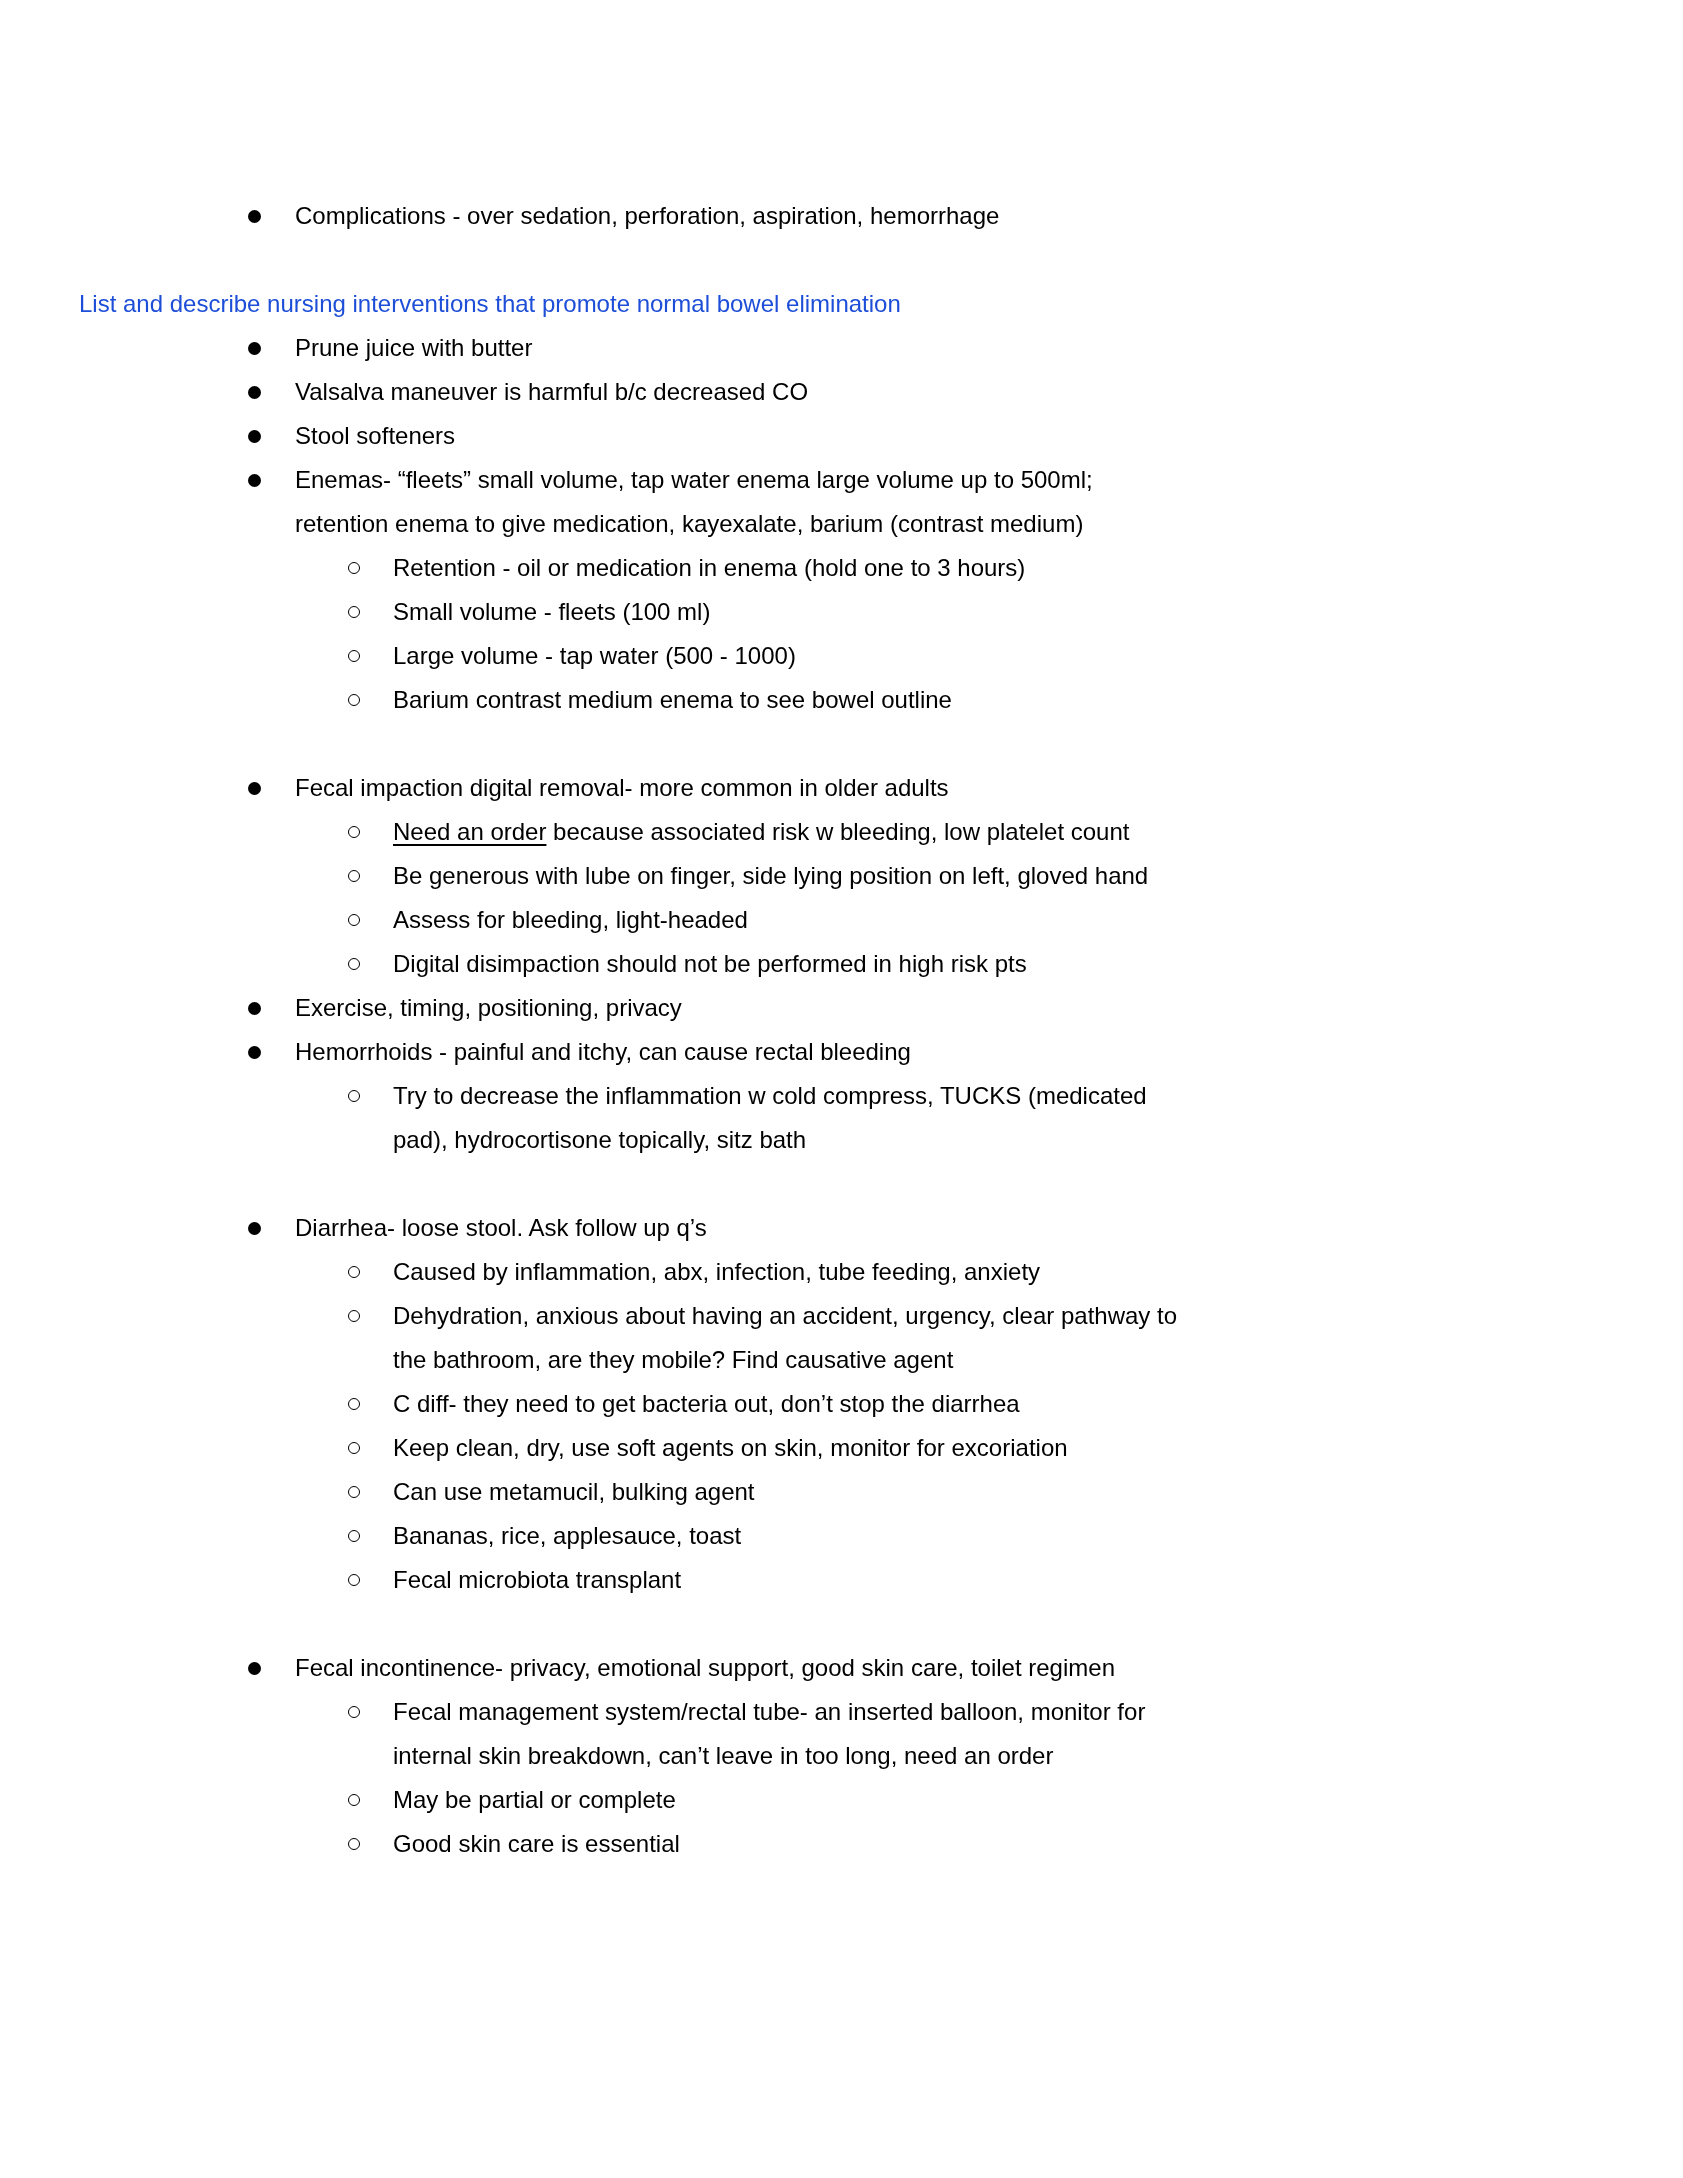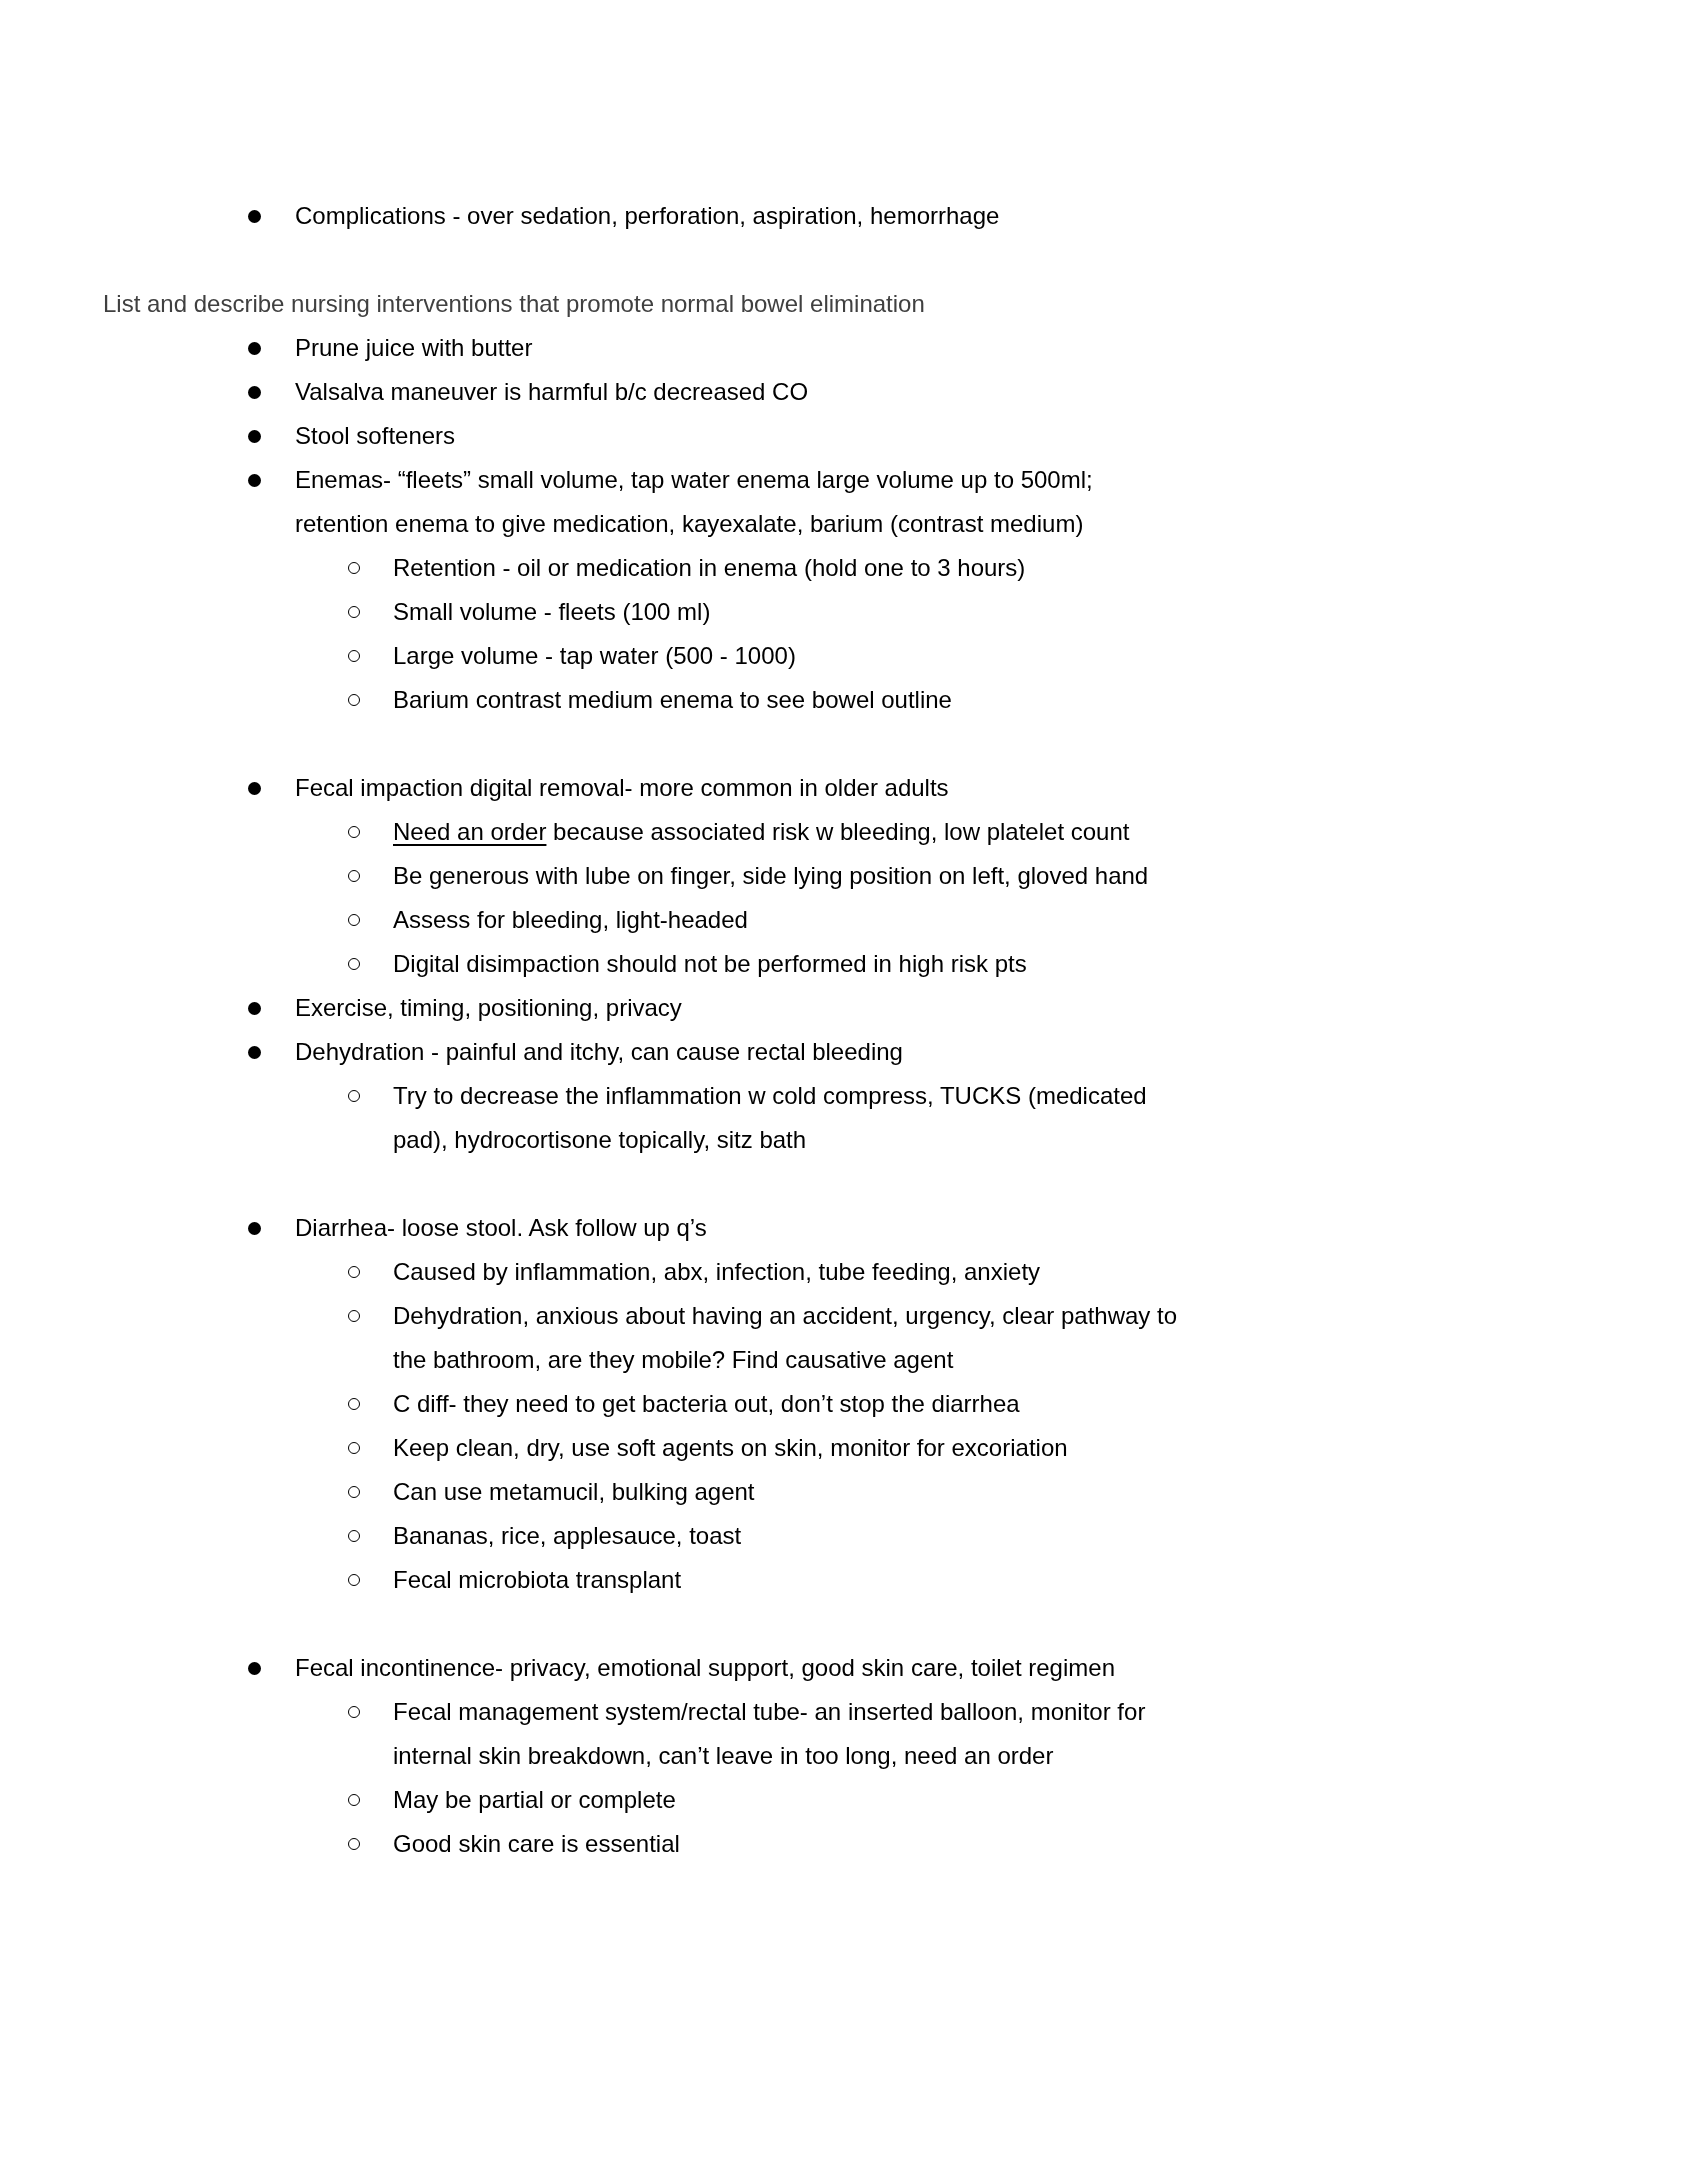--- a/index.html
+++ b/index.html
@@ -1,20 +1,20 @@
 <!DOCTYPE html>
 <html><head>
 <meta charset="utf-8">
 <style>
   html, body { margin:0; padding:0; background:#ffffff; }
   body { width:1683px; height:2178px; position:relative; overflow:hidden;
          font-family:"Liberation Sans", sans-serif; color:#000; }
   .page { position:absolute; left:0; top:194px; width:1683px; }
   .line { position:relative; height:44px; line-height:44px; font-size:24px; white-space:nowrap; }
-  .heading { padding-left:103px; color:#404040; }
+  .heading { padding-left:79px; color:#1d4ed8; }
   .l1 { padding-left:295px; }
   .l2 { padding-left:393px; }
   .b1, .b2 { position:absolute; top:0; }
   .b1 { left:248px; }
   .b1::before { content:""; position:absolute; top:16px; width:13px; height:13px; border-radius:50%; background:#000; }
   .b2 { left:348px; }
   .b2::before { content:""; position:absolute; top:16px; width:10px; height:10px; border-radius:50%; border:1.6px solid #000; }
   .blank { height:44px; }
   u { text-decoration-thickness:2px; text-underline-offset:4px; }
 </style>
@@ -42,21 +42,21 @@
   <div class="line l2"><span class="b2"></span><span>Large volume - tap water (500 - 1000)</span></div>
   <div class="line l2"><span class="b2"></span><span>Barium contrast medium enema to see bowel outline</span></div>
   <div class="blank"></div>
 
   <div class="line l1"><span class="b1"></span><span>Fecal impaction digital removal- more common in older adults</span></div>
   <div class="line l2"><span class="b2"></span><u>Need an order</u><span style="white-space:pre"> because associated risk w bleeding, low platelet count</span></div>
   <div class="line l2"><span class="b2"></span><span>Be generous with lube on finger, side lying position on left, gloved hand</span></div>
   <div class="line l2"><span class="b2"></span><span>Assess for bleeding, light-headed</span></div>
   <div class="line l2"><span class="b2"></span><span>Digital disimpaction should not be performed in high risk pts</span></div>
   <div class="line l1"><span class="b1"></span><span>Exercise, timing, positioning, privacy</span></div>
-  <div class="line l1"><span class="b1"></span><span>Dehydration - painful and itchy, can cause rectal bleeding</span></div>
+  <div class="line l1"><span class="b1"></span><span>Hemorrhoids - painful and itchy, can cause rectal bleeding</span></div>
   <div class="line l2"><span class="b2"></span><span>Try to decrease the inflammation w cold compress, TUCKS (medicated</span></div>
   <div class="line l2">pad), hydrocortisone topically, sitz bath</div>
   <div class="blank"></div>
 
   <div class="line l1"><span class="b1"></span><span>Diarrhea- loose stool. Ask follow up q’s</span></div>
   <div class="line l2"><span class="b2"></span><span>Caused by inflammation, abx, infection, tube feeding, anxiety</span></div>
   <div class="line l2"><span class="b2"></span><span>Dehydration, anxious about having an accident, urgency, clear pathway to</span></div>
   <div class="line l2">the bathroom, are they mobile? Find causative agent</div>
   <div class="line l2"><span class="b2"></span><span>C diff- they need to get bacteria out, don’t stop the diarrhea</span></div>
   <div class="line l2"><span class="b2"></span><span>Keep clean, dry, use soft agents on skin, monitor for excoriation</span></div>

